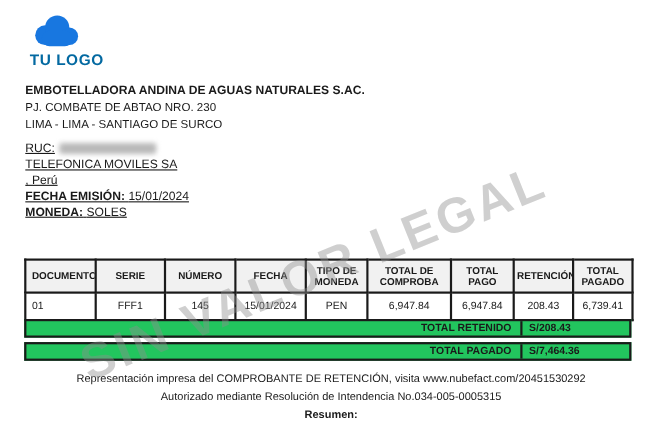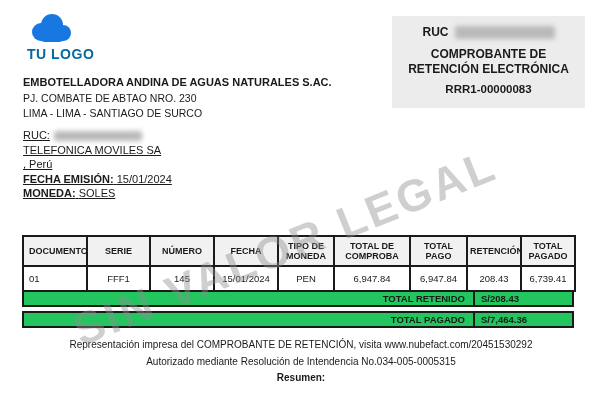--- a/index.html
+++ b/index.html
@@ -72,30 +72,20 @@
       <circle cx="34" cy="20" r="8"></circle>
       <rect x="9" y="15" width="28" height="14" rx="7"></rect>
     </g>
   </svg>
   <div class="logo-text">TU LOGO</div>
 
   <div class="issuer-name">EMBOTELLADORA ANDINA DE AGUAS NATURALES S.AC.</div>
   <div class="issuer-addr1">PJ. COMBATE DE ABTAO NRO. 230</div>
   <div class="issuer-addr2">LIMA - LIMA - SANTIAGO DE SURCO</div>
 
-  <div class="doc-box">
-    <div class="ruc-line">
-      <span>RUC</span><span class="redacted box-ruc"></span>
-    </div>
-    <div class="title">
-      <span>COMPROBANTE DE</span><br>
-      <span>RETENCIÓN ELECTRÓNICA</span>
-    </div>
-    <div class="doc-number">RRR1-00000083</div>
-  </div>
 
   <div class="supplier">
     <div>
       <span>RUC:</span><span class="redacted supplier-ruc"></span>
     </div>
     <div>TELEFONICA MOVILES SA</div>
     <div>, Perú</div>
     <div>
       <span class="b">FECHA EMISIÓN:</span>
       <span>15/01/2024</span>

